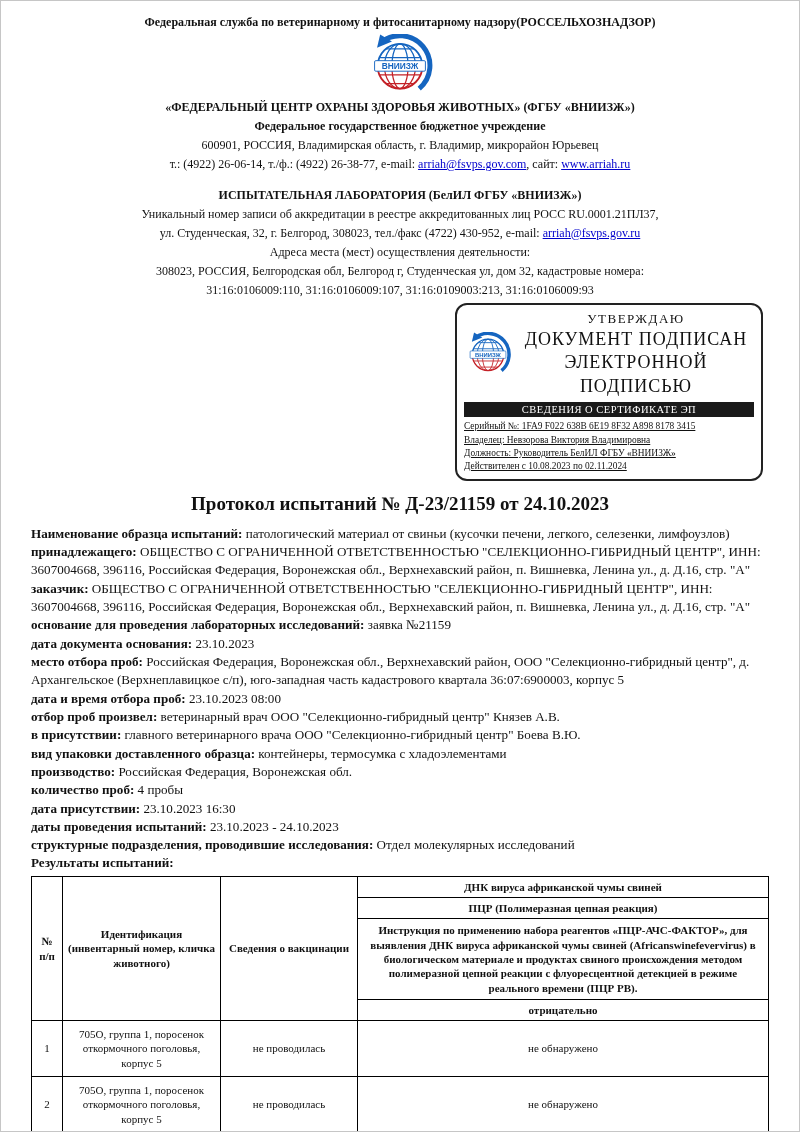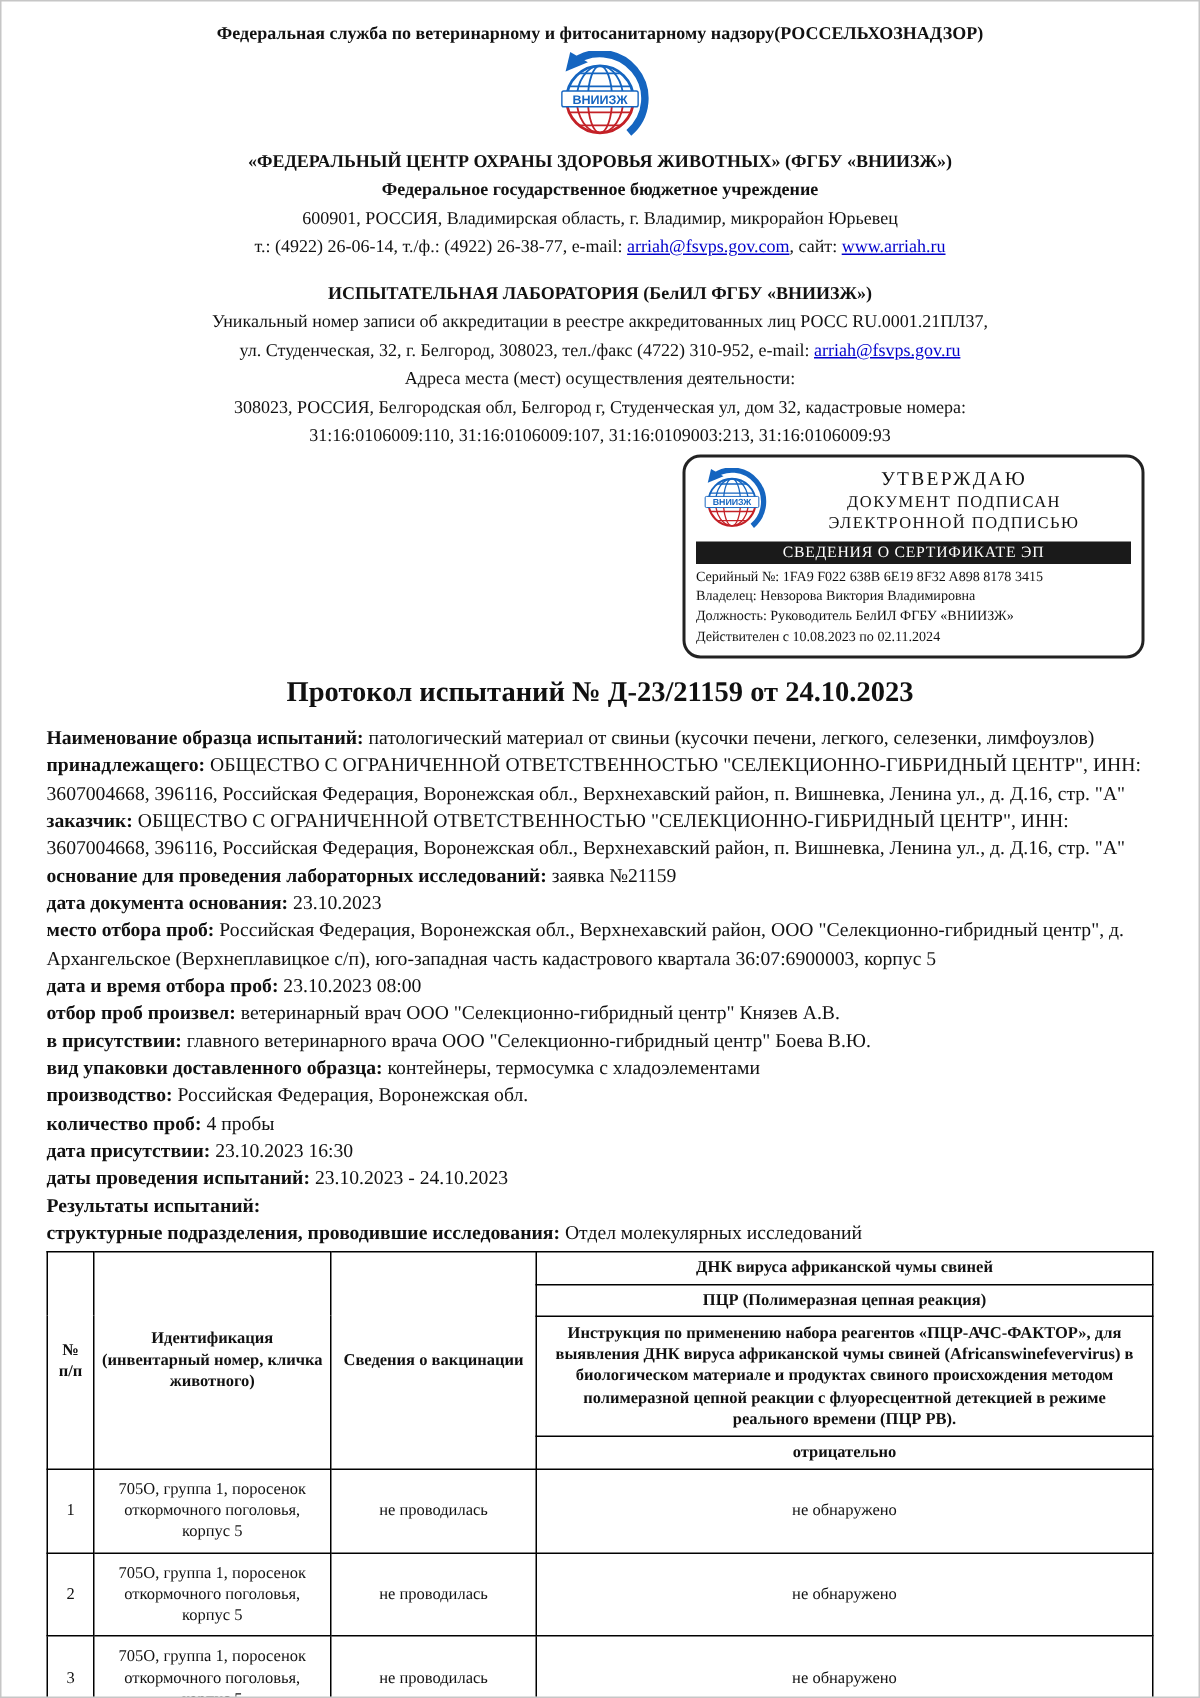--- a/index.html
+++ b/index.html
@@ -16,24 +16,24 @@
   .lnk{color:var(--link_blue,#00c);text-decoration:underline;cursor:pointer;}
   .logo-wrap{display:flex;justify-content:center;margin:2px 0 2px;}
   .lab-title{margin-top:12px;}
 
   
   .stamp-row{display:flex;justify-content:flex-end;margin:4px 6px 2px 0;}
   .stamp{width:308px;border:2px solid #222;border-radius:12px;padding:5px 7px 5px 7px;background:#fff;}
   .stamp-top{display:flex;align-items:center;gap:6px;}
   .stamp-head{flex:1;text-align:center;}
   .stamp-approve{font-size:13px;letter-spacing:1.5px;line-height:1.35;}
-  .stamp-line{font-size:11px;letter-spacing:1px;line-height:1.3;}
+  .stamp-line{font-size:18px;letter-spacing:1px;line-height:1.3;}
   .stamp-bar{margin:4px 0 3px;background:var(--stamp_bar_bg,#1a1a1a);color:var(--stamp_bar_text,#fff);
              text-align:center;font-size:10.5px;letter-spacing:.5px;padding:2px 0;}
-  .stamp-details{font-size:9.4px;line-height:1.42;text-align:left;}
+  .stamp-details{font-size:9.4px;line-height:1.42;text-align:left;text-decoration:underline;}
 
   
   .protocol-title{font-size:19px;font-weight:bold;text-align:center;margin:10px 0 10px;}
   .field{margin:0;font-size:13.1px;line-height:1.4;}
   .field b{font-weight:bold;}
 
   
   table.results{border-collapse:collapse;width:100%;margin-top:3px;font-size:11px;}
   table.results td{border:1px solid #000;text-align:center;vertical-align:middle;
                    padding:3px 4px;line-height:1.3;}
@@ -77,21 +77,21 @@
     </svg>
   </div>
 
   <div class="c b">«ФЕДЕРАЛЬНЫЙ ЦЕНТР ОХРАНЫ ЗДОРОВЬЯ ЖИВОТНЫХ» (ФГБУ «ВНИИЗЖ»)</div>
   <div class="c b">Федеральное государственное бюджетное учреждение</div>
   <div class="c">600901, РОССИЯ, Владимирская область, г. Владимир, микрорайон Юрьевец</div>
   <div class="c"><span>т.: (4922) 26-06-14, т./ф.: (4922) 26-38-77, e-mail: </span><a class="lnk">arriah@fsvps.gov.com</a><span>, сайт: </span><a class="lnk">www.arriah.ru</a></div>
 
   <div class="c b lab-title">ИСПЫТАТЕЛЬНАЯ ЛАБОРАТОРИЯ (БелИЛ ФГБУ «ВНИИЗЖ»)</div>
   <div class="c">Уникальный номер записи об аккредитации в реестре аккредитованных лиц РОСС RU.0001.21ПЛ37,</div>
-  <div class="c"><span>ул. Студенческая, 32, г. Белгород, 308023, тел./факс (4722) 310-952, e-mail: </span><a class="lnk">arriah@fsvps.gov.ru</a></div>
+  <div class="c"><span>ул. Студенческая, 32, г. Белгород, 308023, тел./факс (4722) 430-952, e-mail: </span><a class="lnk">arriah@fsvps.gov.ru</a></div>
   <div class="c">Адреса места (мест) осуществления деятельности:</div>
   <div class="c">308023, РОССИЯ, Белгородская обл, Белгород г, Студенческая ул, дом 32, кадастровые номера:</div>
   <div class="c">31:16:0106009:110, 31:16:0106009:107, 31:16:0109003:213, 31:16:0106009:93</div>
 
   <div class="stamp-row">
     <div class="stamp">
       <div class="stamp-top">
         <svg width="48" height="44" viewBox="0 0 110 100">
           <defs>
             <clipPath id="g2t">
@@ -143,22 +143,22 @@
   <p class="field"><b>дата документа основания:</b> <span>23.10.2023</span></p>
   <p class="field"><b>место отбора проб:</b> <span>Российская Федерация, Воронежская обл., Верхнехавский район, ООО "Селекционно-гибридный центр", д. Архангельское (Верхнеплавицкое с/п), юго-западная часть кадастрового квартала 36:07:6900003, корпус 5</span></p>
   <p class="field"><b>дата и время отбора проб:</b> <span>23.10.2023 08:00</span></p>
   <p class="field"><b>отбор проб произвел:</b> <span>ветеринарный врач ООО "Селекционно-гибридный центр" Князев А.В.</span></p>
   <p class="field"><b>в присутствии:</b> <span>главного ветеринарного врача ООО "Селекционно-гибридный центр" Боева В.Ю.</span></p>
   <p class="field"><b>вид упаковки доставленного образца:</b> <span>контейнеры, термосумка с хладоэлементами</span></p>
   <p class="field"><b>производство:</b> <span>Российская Федерация, Воронежская обл.</span></p>
   <p class="field"><b>количество проб:</b> <span>4 пробы</span></p>
   <p class="field"><b>дата присутствии:</b> <span>23.10.2023 16:30</span></p>
   <p class="field"><b>даты проведения испытаний:</b> <span>23.10.2023 - 24.10.2023</span></p>
+  <p class="field"><b>структурные подразделения, проводившие исследования:</b> <span>Отдел молекулярных исследований</span></p>
   <p class="field"><b>Результаты испытаний:</b></p>
-  <p class="field"><b>структурные подразделения, проводившие исследования:</b> <span>Отдел молекулярных исследований</span></p>
 
   <table class="results">
     <colgroup>
       <col style="width:31px">
         <col style="width:158px">
         <col style="width:137px">
         <col>
     </colgroup>
     <tbody>
       <tr>

